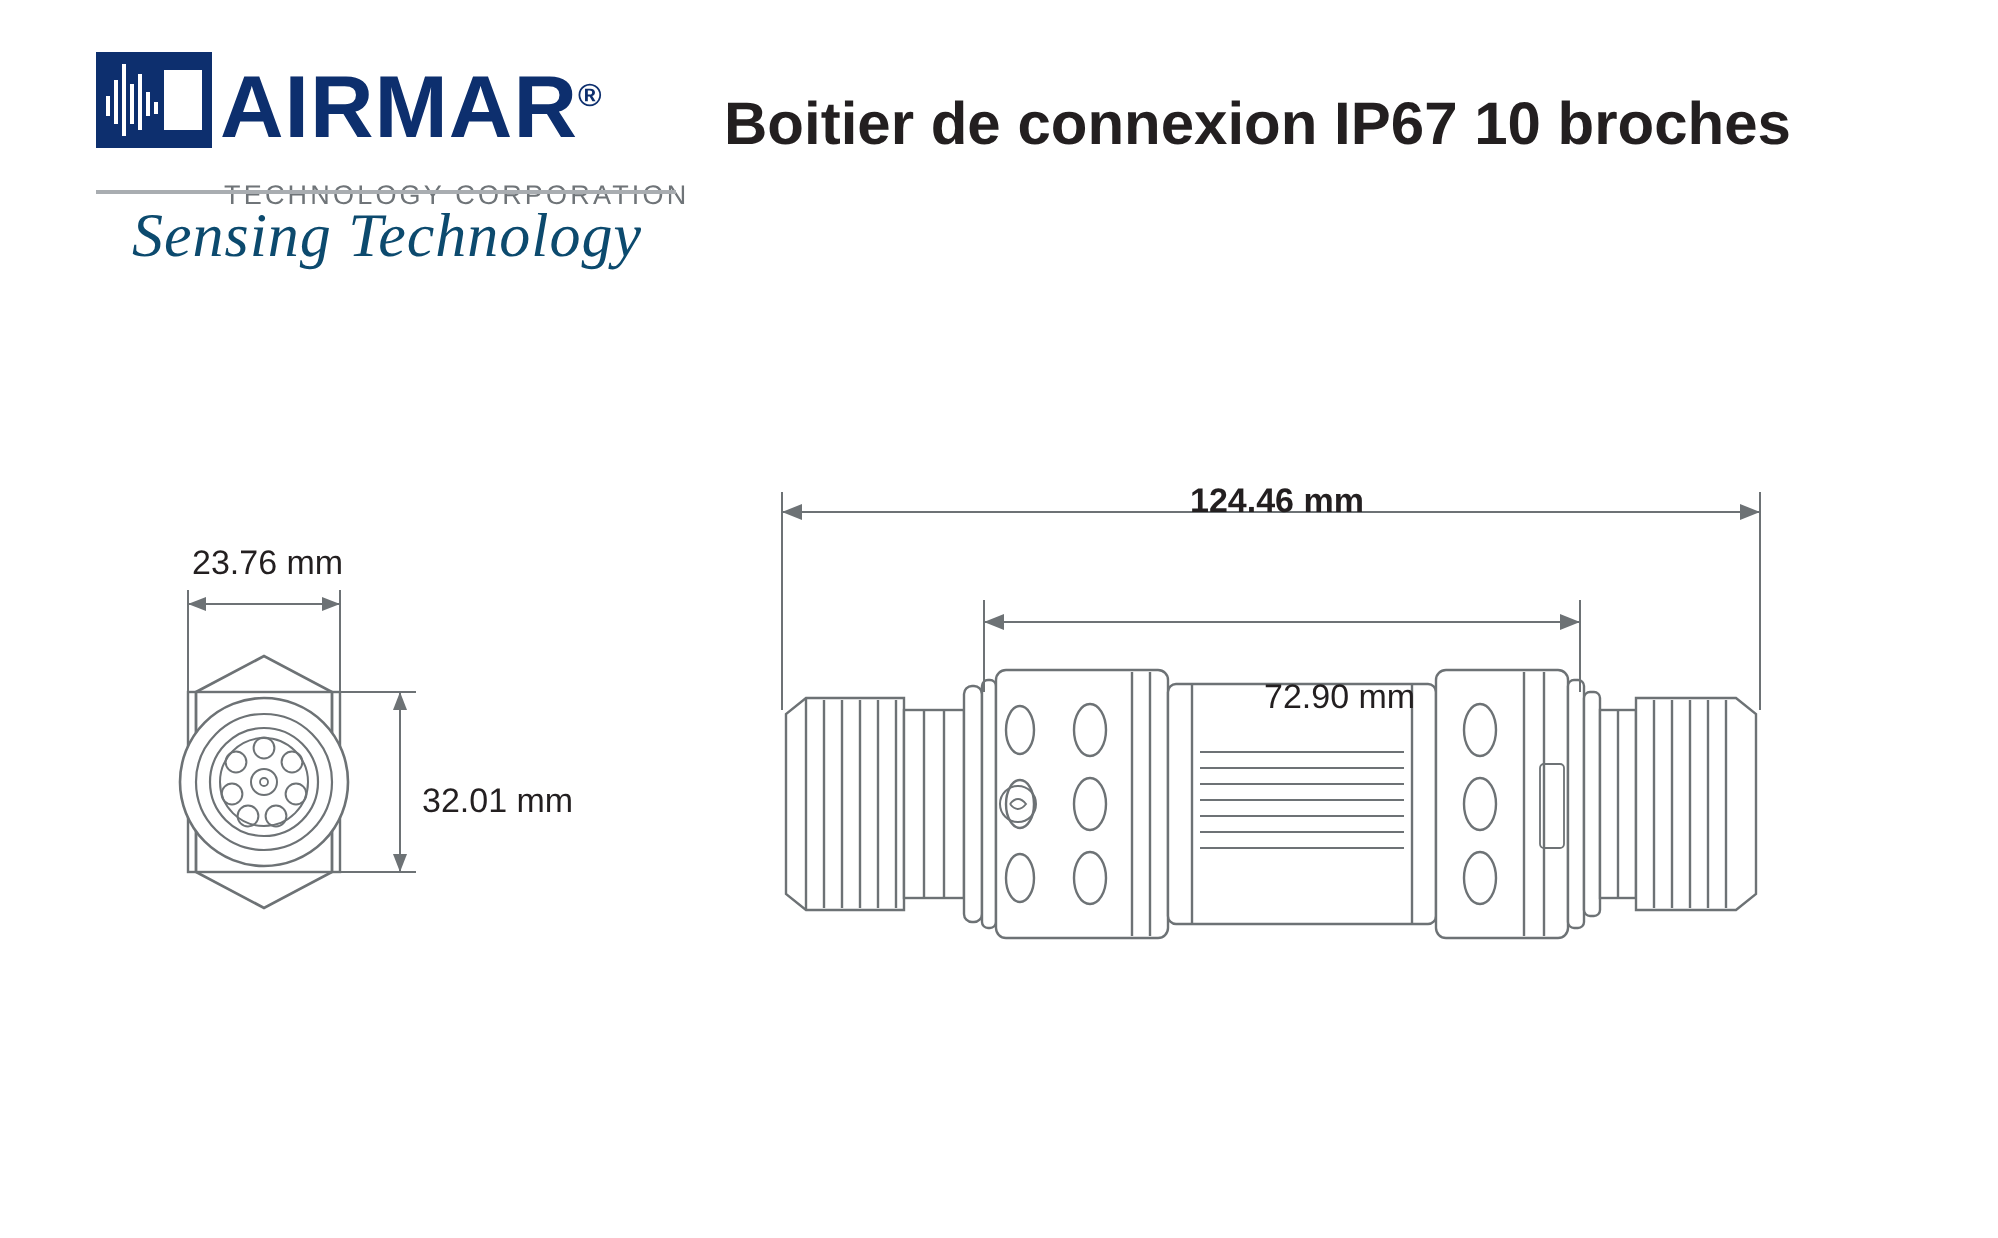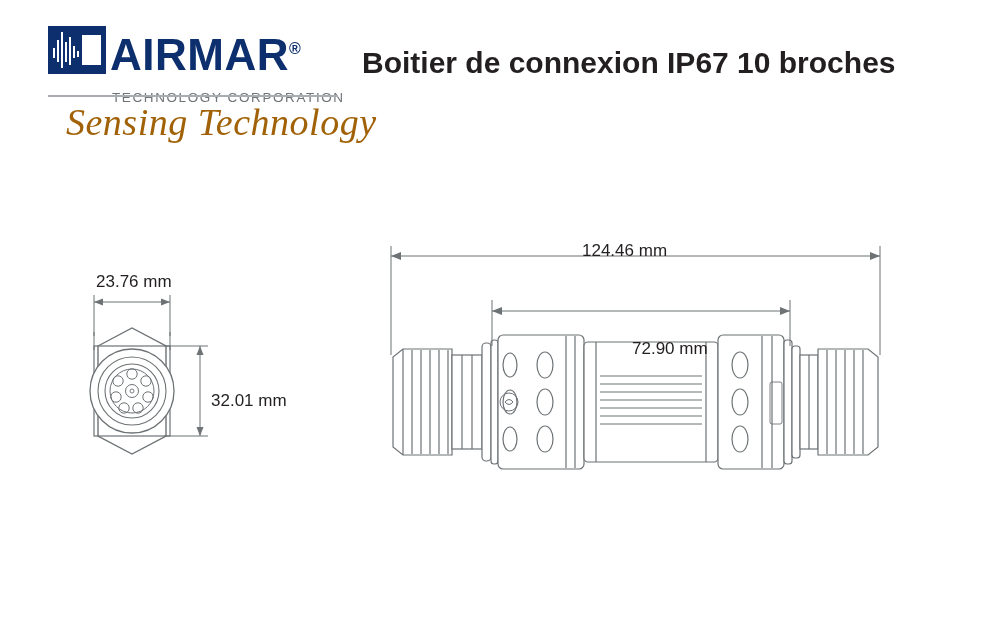--- a/index.html
+++ b/index.html
@@ -78,22 +78,22 @@
     width: 290px;
     height: 2px;
     background: #a9adb1;
   }
   .logo-tagline {
     position: absolute;
     left: 18px;
     top: 78px;
     font-family: "Liberation Serif", serif;
     font-style: italic;
-    font-size: 38px;
-    color: #a16207;
+    font-size: 31px;
+    color: #0c4a6e;
     letter-spacing: 0.5px;
     white-space: nowrap;
   }
   .page-title {
     position: absolute;
     left: 362px;
     top: 46px;
     font-size: 30px;
     font-weight: bold;
     color: #231f20;
@@ -109,21 +109,21 @@
     height: 469px;
   }
   .dim-label {
     position: absolute;
     font-size: 17px;
     color: #231f20;
     white-space: nowrap;
   }
   .dim-28 { left: 96px; top: 122px; }
   .dim-32 { left: 211px; top: 241px; }
-  .dim-124 { left: 582px; top: 91px; }
+  .dim-124 { left: 595px; top: 91px; font-weight: bold; }
   .dim-72 { left: 632px; top: 147px; margin-top: 42px; }
   svg { display: block; }
 </style>
 </head>
 <body>
 
 <div class="page">
 
   <div class="header">
 

